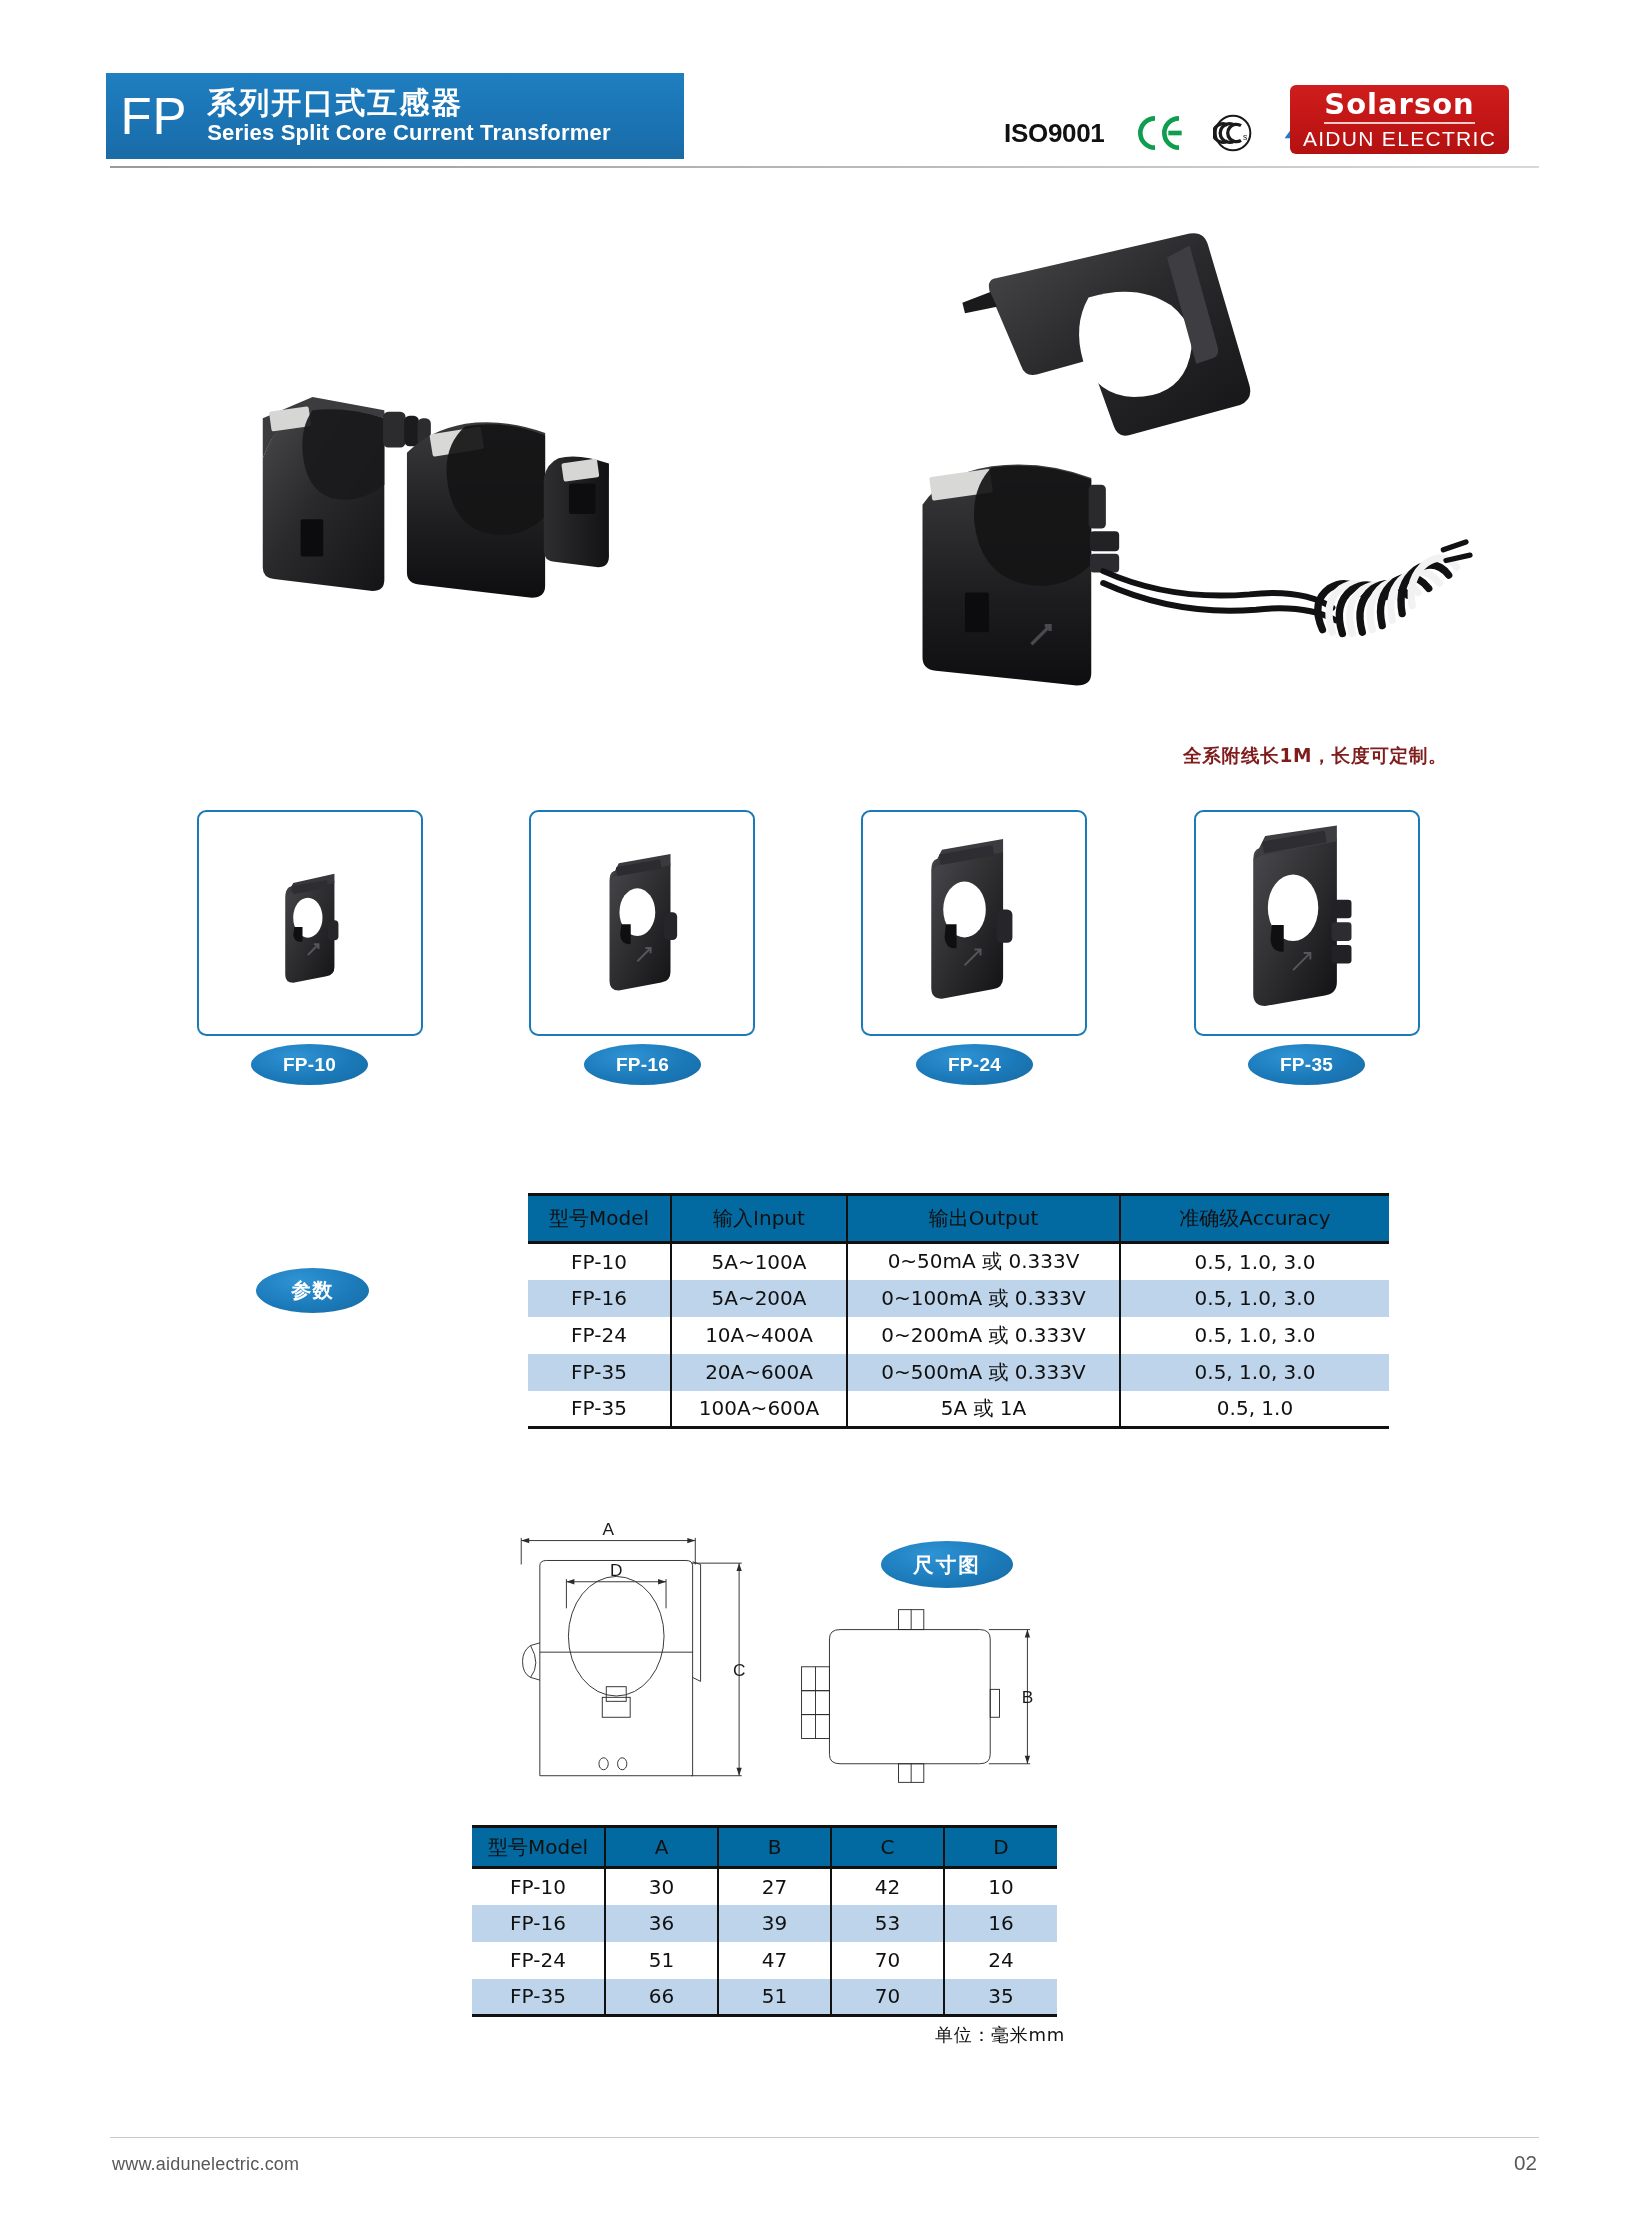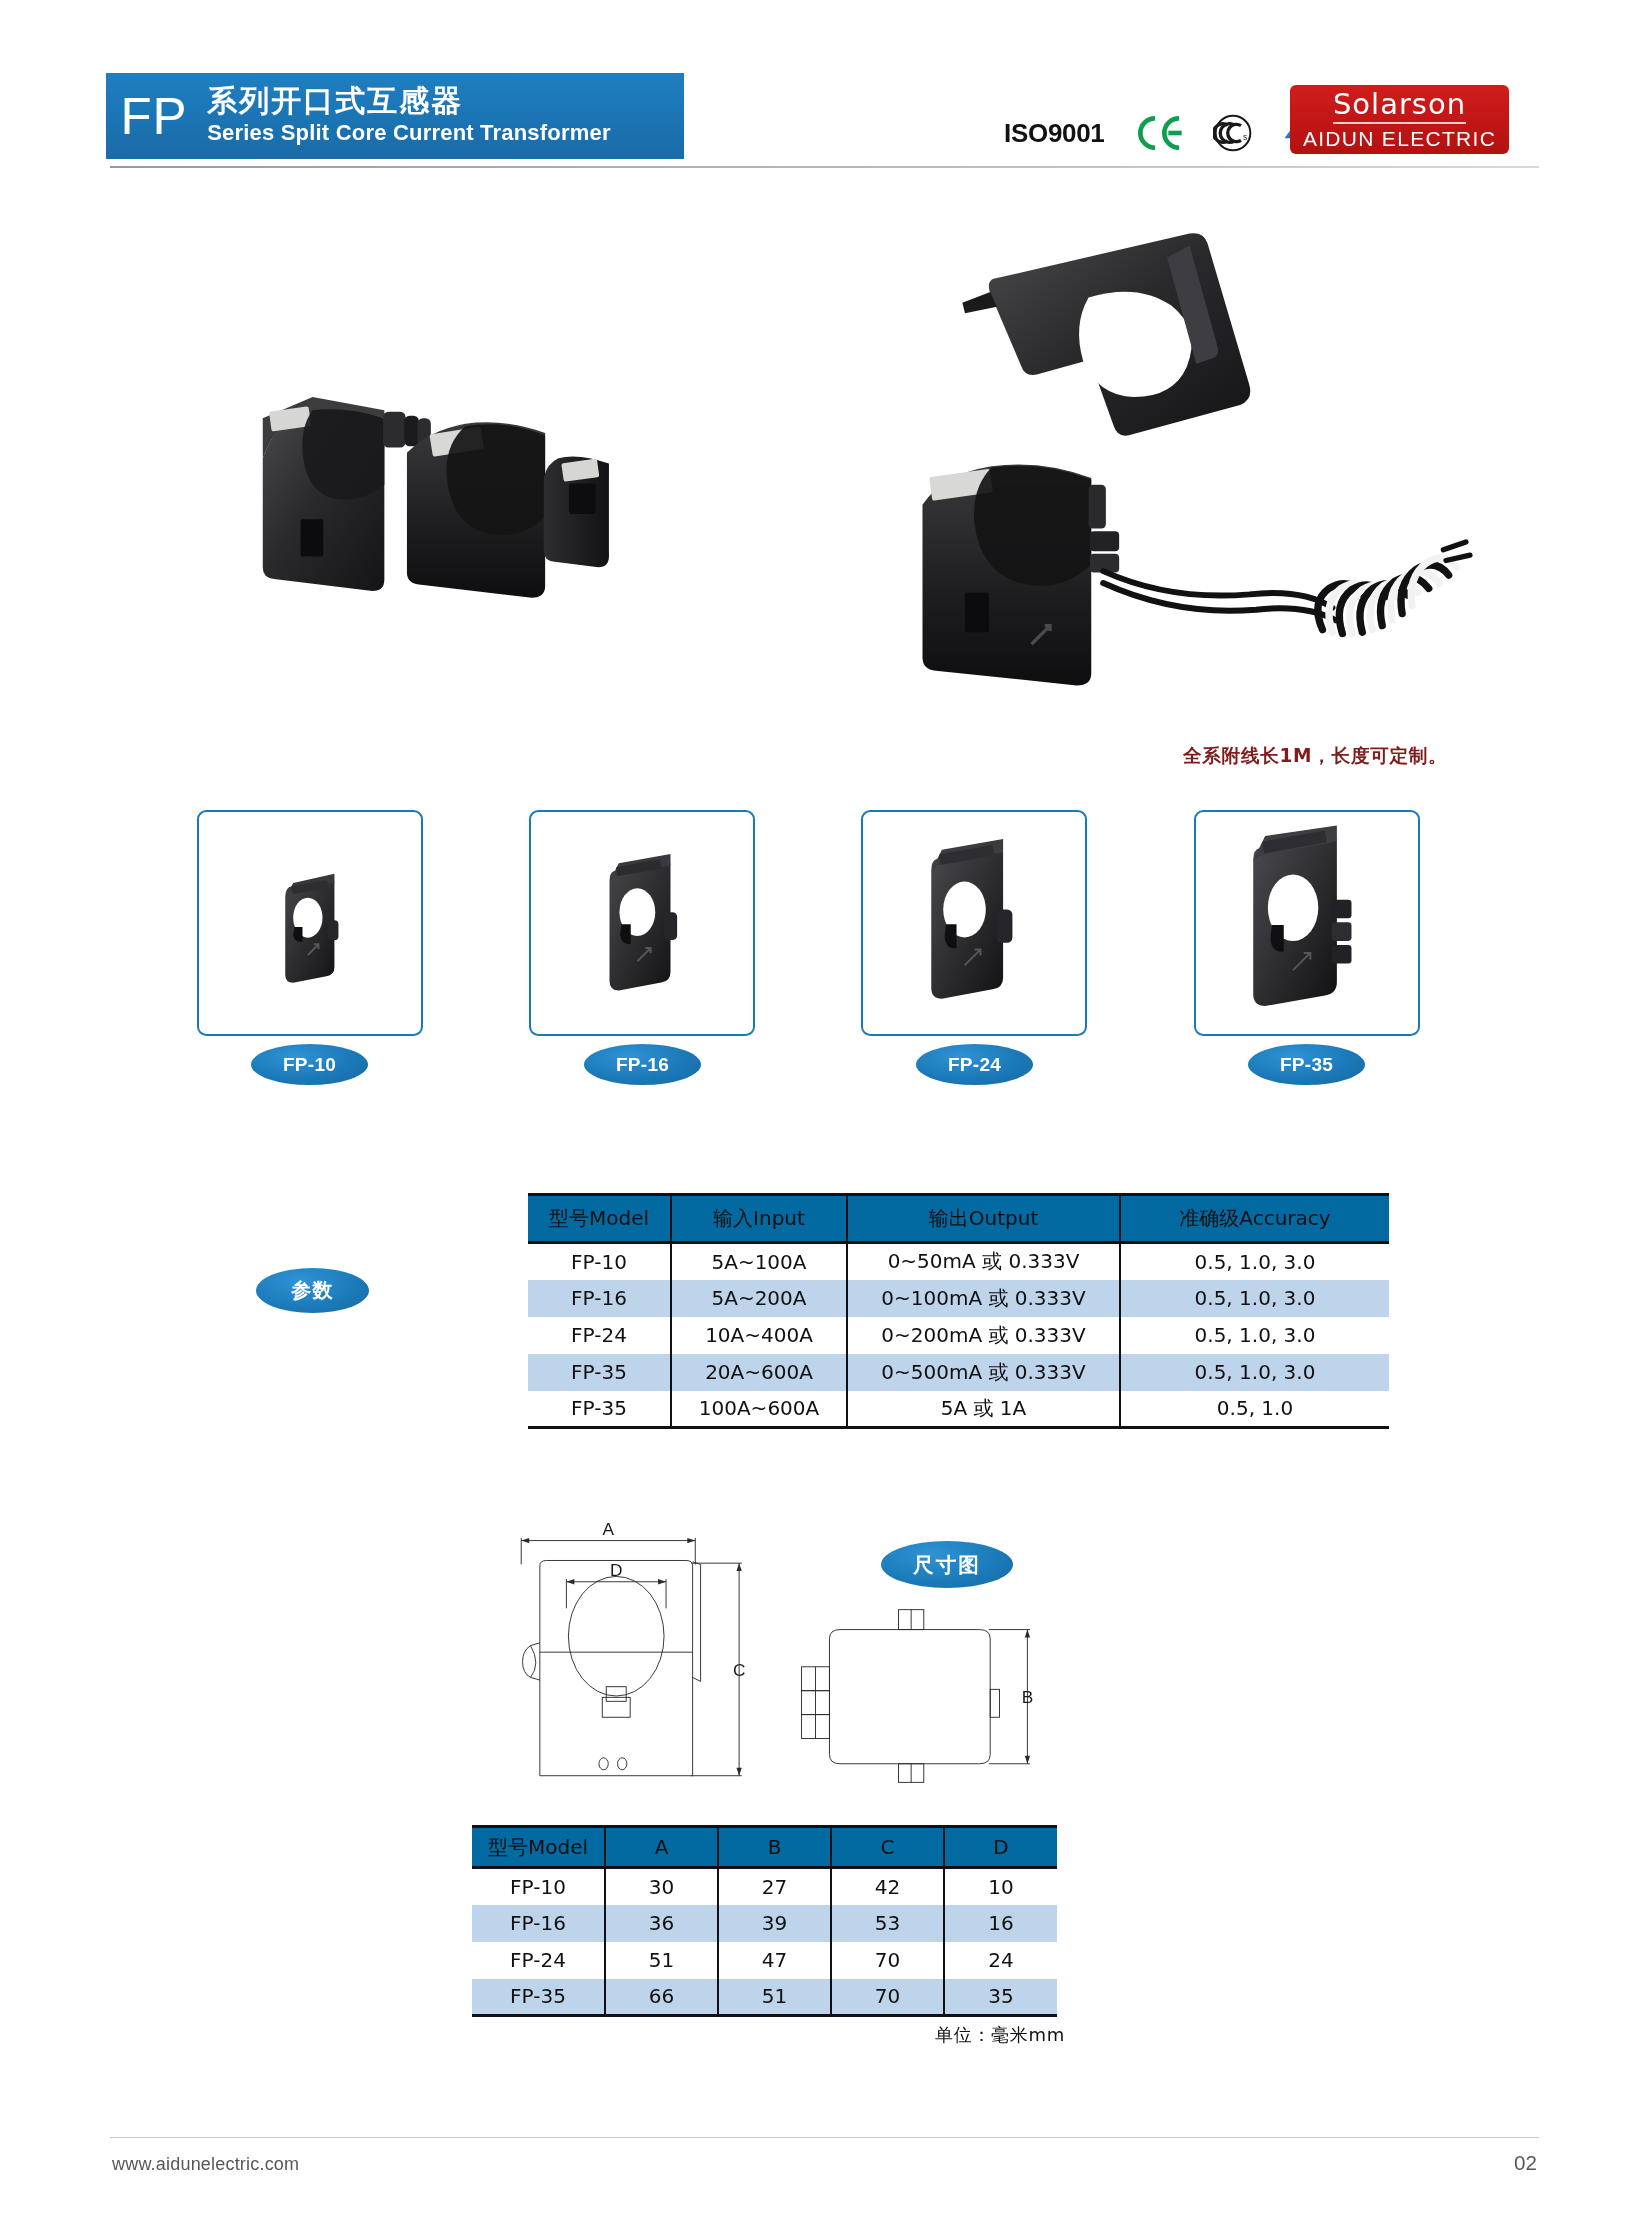--- a/index.html
+++ b/index.html
@@ -19,21 +19,21 @@
     display: flex; align-items: center;
   }
   .hdr-fp {
     color: #ffffff; font-size: 51px; font-weight: 400;
     letter-spacing: 0.7px; margin-left: 14.6px; line-height: 1;
     font-family: "Liberation Sans", sans-serif;
   }
   .hdr-text { margin-left: 20px; line-height: 1.0; }
   .hdr-cn {
     color: #ffffff; font-size: 30px; font-weight: 700;
-    letter-spacing: 2px; font-family: Liberation Mono, monospace;
+    letter-spacing: 2px; font-family: Liberation Sans, sans-serif;
     display: block;
   }
   .hdr-en {
     color: #ffffff; font-size: 22px; font-weight: 700;
     letter-spacing: 0.2px; display: block; margin-top: 3.3px;
     font-family: Liberation Sans, sans-serif;
     text-align: center;
   }
   .header-rule {
     position: absolute; left: 110px; top: 166px;
@@ -54,21 +54,21 @@
   .logo-box {
     position: absolute; left: 1290px; top: 85px;
     width: 219px; height: 69px;
     background: linear-gradient(180deg, #cf1d1d 0%, #c31616 50%, #b41111 100%);
     border-radius: 6px;
     display: flex; flex-direction: column;
     align-items: center; justify-content: center;
     overflow: hidden;
   }
   .logo-main {
-    color: #ffffff; font-size: 29px; font-weight: 400;
+    color: #ffffff; font-size: 29px; font-weight: 700;
     letter-spacing: 1px; font-family: "DejaVu Sans", sans-serif;
     line-height: 1; border-bottom: 2px solid #f0c9c9; padding-bottom: 3.3px;
   }
   .logo-sub {
     color: #ffffff; font-size: 21px; font-weight: 400;
     letter-spacing: 1.3px; margin-top: 4.7px;
     font-family: "Liberation Sans", sans-serif; line-height: 1;
   }
 
   

